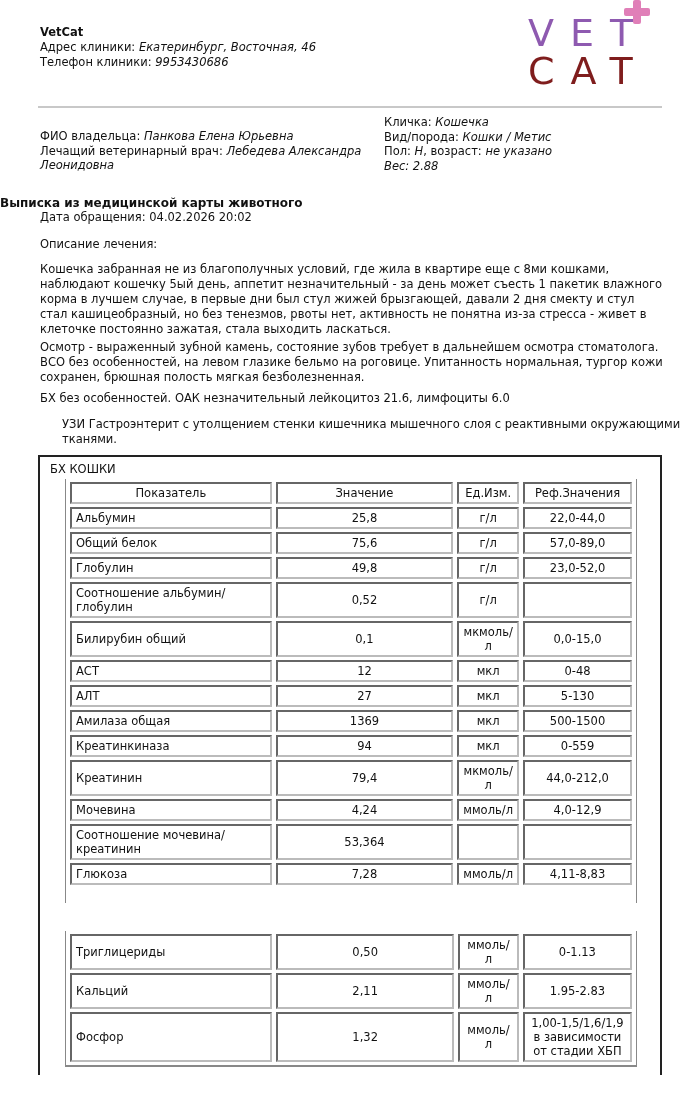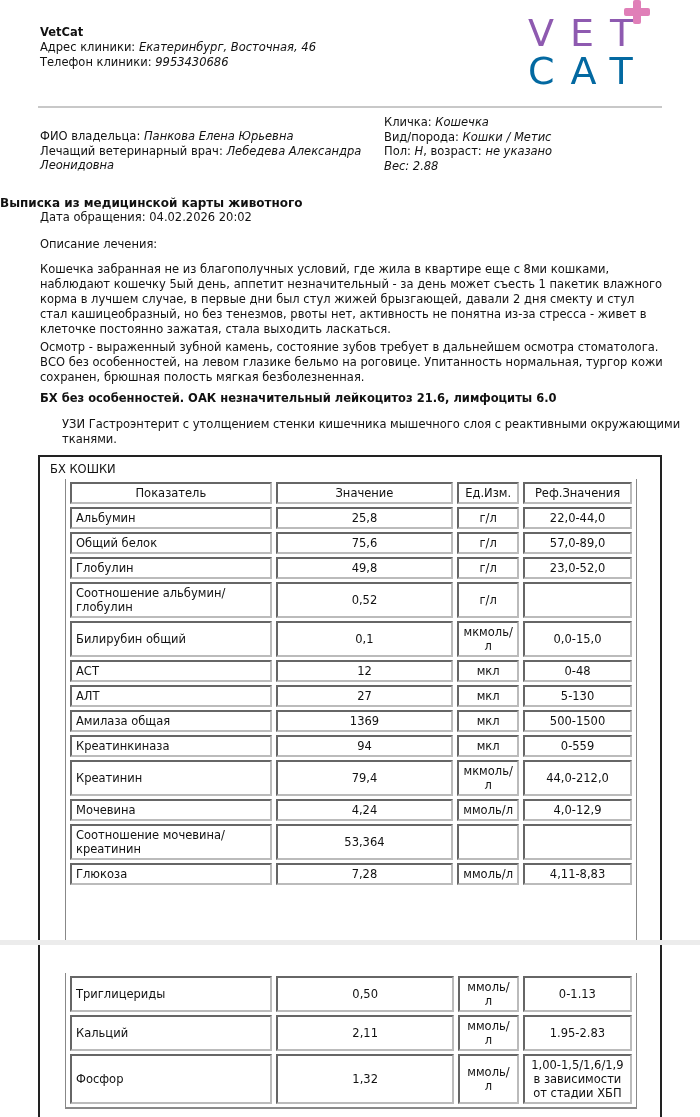--- a/index.html
+++ b/index.html
@@ -1,51 +1,51 @@
 <!DOCTYPE html>
 <html><head>
 <meta charset="utf-8">
 <style>
   * { box-sizing: border-box; margin: 0; padding: 0; }
   html, body { width: 700px; height: 1117px; background: #ffffff; overflow: hidden; }
   body { font-family: "DejaVu Sans", sans-serif; color: #111; font-size: 11.5px; position: relative; }
 
   .page { position: absolute; left: 0; width: 700px; background: #fff; padding-left: 7px; }
   .page1 { top: 0; height: 940px; }
-  .page2 { top: 945px; height: 124px; }
+  .page2 { top: 903px; height: 124px; }
   .page-gap { position: absolute; left: 0; top: 940px; width: 700px; height: 6px; background: #ececec; }
   .top-strip { position: absolute; left: 0; top: 0; width: 700px; height: 4px; background: #f3f3f3; }
 
   .clinic { position: absolute; left: 40px; top: 25px; line-height: 15px; font-size: 11.5px; }
   .clinic .name { font-weight: bold; }
   .clinic i { font-style: italic; }
 
   .logo { position: absolute; left: 528px; top: 8px; width: 140px; height: 80px; }
   .logo .row { position: absolute; left: 0; font-size: 38px; letter-spacing: 16px; font-family: "DejaVu Sans", sans-serif; font-weight: normal; line-height: 38px; }
   .logo .vet { top: 6px; color: #8e5ab0; }
-  .logo .cat { top: 44px; color: #0369a1; }
+  .logo .cat { top: 44px; color: #7f1d1d; }
   .logo .plus { position: absolute; left: 96px; top: -8px; width: 26px; height: 26px; }
   .logo .plus:before, .logo .plus:after { content: ""; position: absolute; background: #e07fb8; border-radius: 2px; }
   .logo .plus:before { left: 9px; top: 0; width: 8px; height: 24px; }
   .logo .plus:after { left: 0; top: 8px; width: 26px; height: 8px; }
 
   .hr { position: absolute; left: 38px; top: 106px; width: 624px; height: 2px; background: #c8c8c8; }
 
   .owner { position: absolute; left: 40px; top: 129px; line-height: 14.5px; width: 330px; }
   .pet { position: absolute; left: 384px; top: 115px; line-height: 14.5px; width: 280px; }
   .kv i { font-style: italic; }
 
   .doc-title { position: absolute; left: 0; width: 700px; top: 196px; text-align: left; font-weight: bold; font-size: 12px; }
   .visit-date { position: absolute; left: 40px; top: 210px; }
   .section-head { position: absolute; left: 40px; top: 237px; font-weight: normal; }
 
   .para { position: absolute; left: 40px; width: 624px; line-height: 15px; }
   .p1 { top: 262px; }
   .p2 { top: 340px; }
-  .p3 { top: 391px; font-weight: bold; }
+  .p3 { top: 391px; }
   .p4 { top: 417px; margin-left: 22px; }
 
   .bx-frame { position: absolute; left: 38px; top: 455px; width: 624px; border: 2px solid #222; border-bottom: none; height: 485px; }
   .bx-frame2 { position: absolute; left: 38px; top: 0; width: 624px; border-left: 2px solid #222; border-right: 2px solid #222; height: 172px; }
   .bx-title { position: absolute; left: 10px; top: 5px; font-size: 11.5px; }
 
   .tbl-wrap { position: absolute; left: 25px; width: 572px; border-left: 1px solid #888; border-right: 1px solid #888; }
   .tbl-wrap1 { top: 22px; height: 463px; }
   .tbl-wrap2 { top: 28px; border-bottom: 2px solid #888; }
 

